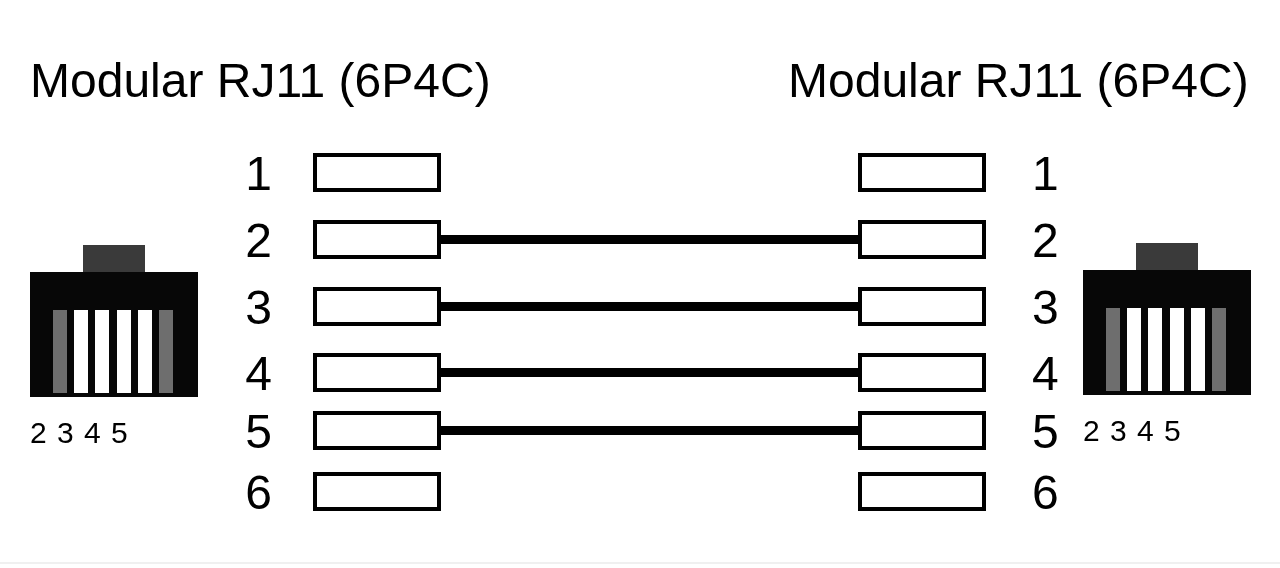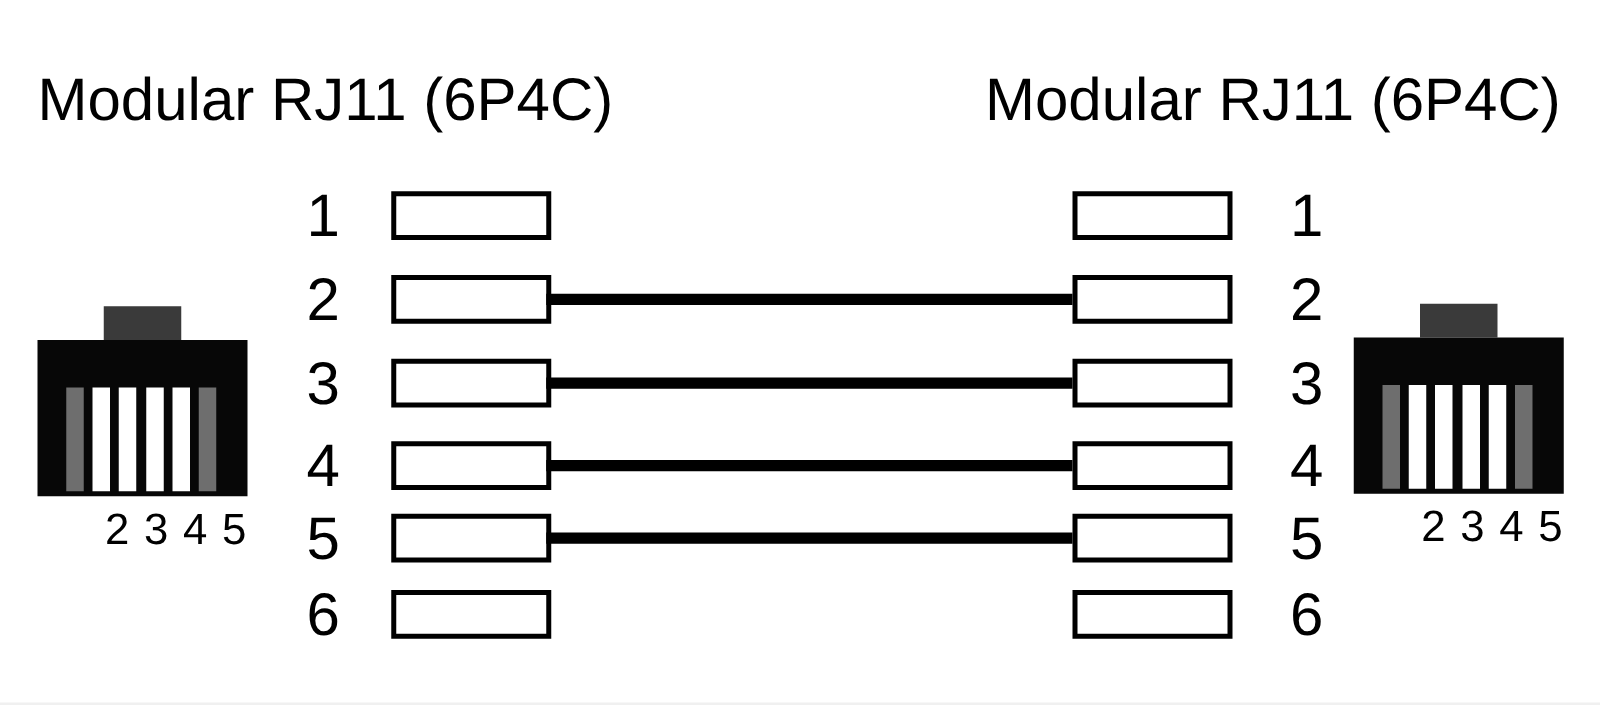--- a/index.html
+++ b/index.html
@@ -59,24 +59,24 @@
     height: 83px;
     background: var(--used-slot);
   }
   .slot.s0 { left: 23px;  background: var(--unused-slot); }
   .slot.s1 { left: 44px; }
   .slot.s2 { left: 65px; }
   .slot.s3 { left: 87px; }
   .slot.s4 { left: 108px; }
   .slot.s5 { left: 129px; background: var(--unused-slot); }
   .conn-label {
-    margin-top: 7px;
+    margin-top: 19px;
     width: 168px;
-    text-align: right;
-    font-size: 35px;
+    text-align: left;
+    font-size: 30px;
     letter-spacing: 1px;
     white-space: nowrap;
     color: var(--ink);
   }
 
   
   .pin-row {
     position: absolute;
     left: 0;
     width: 1280px;

